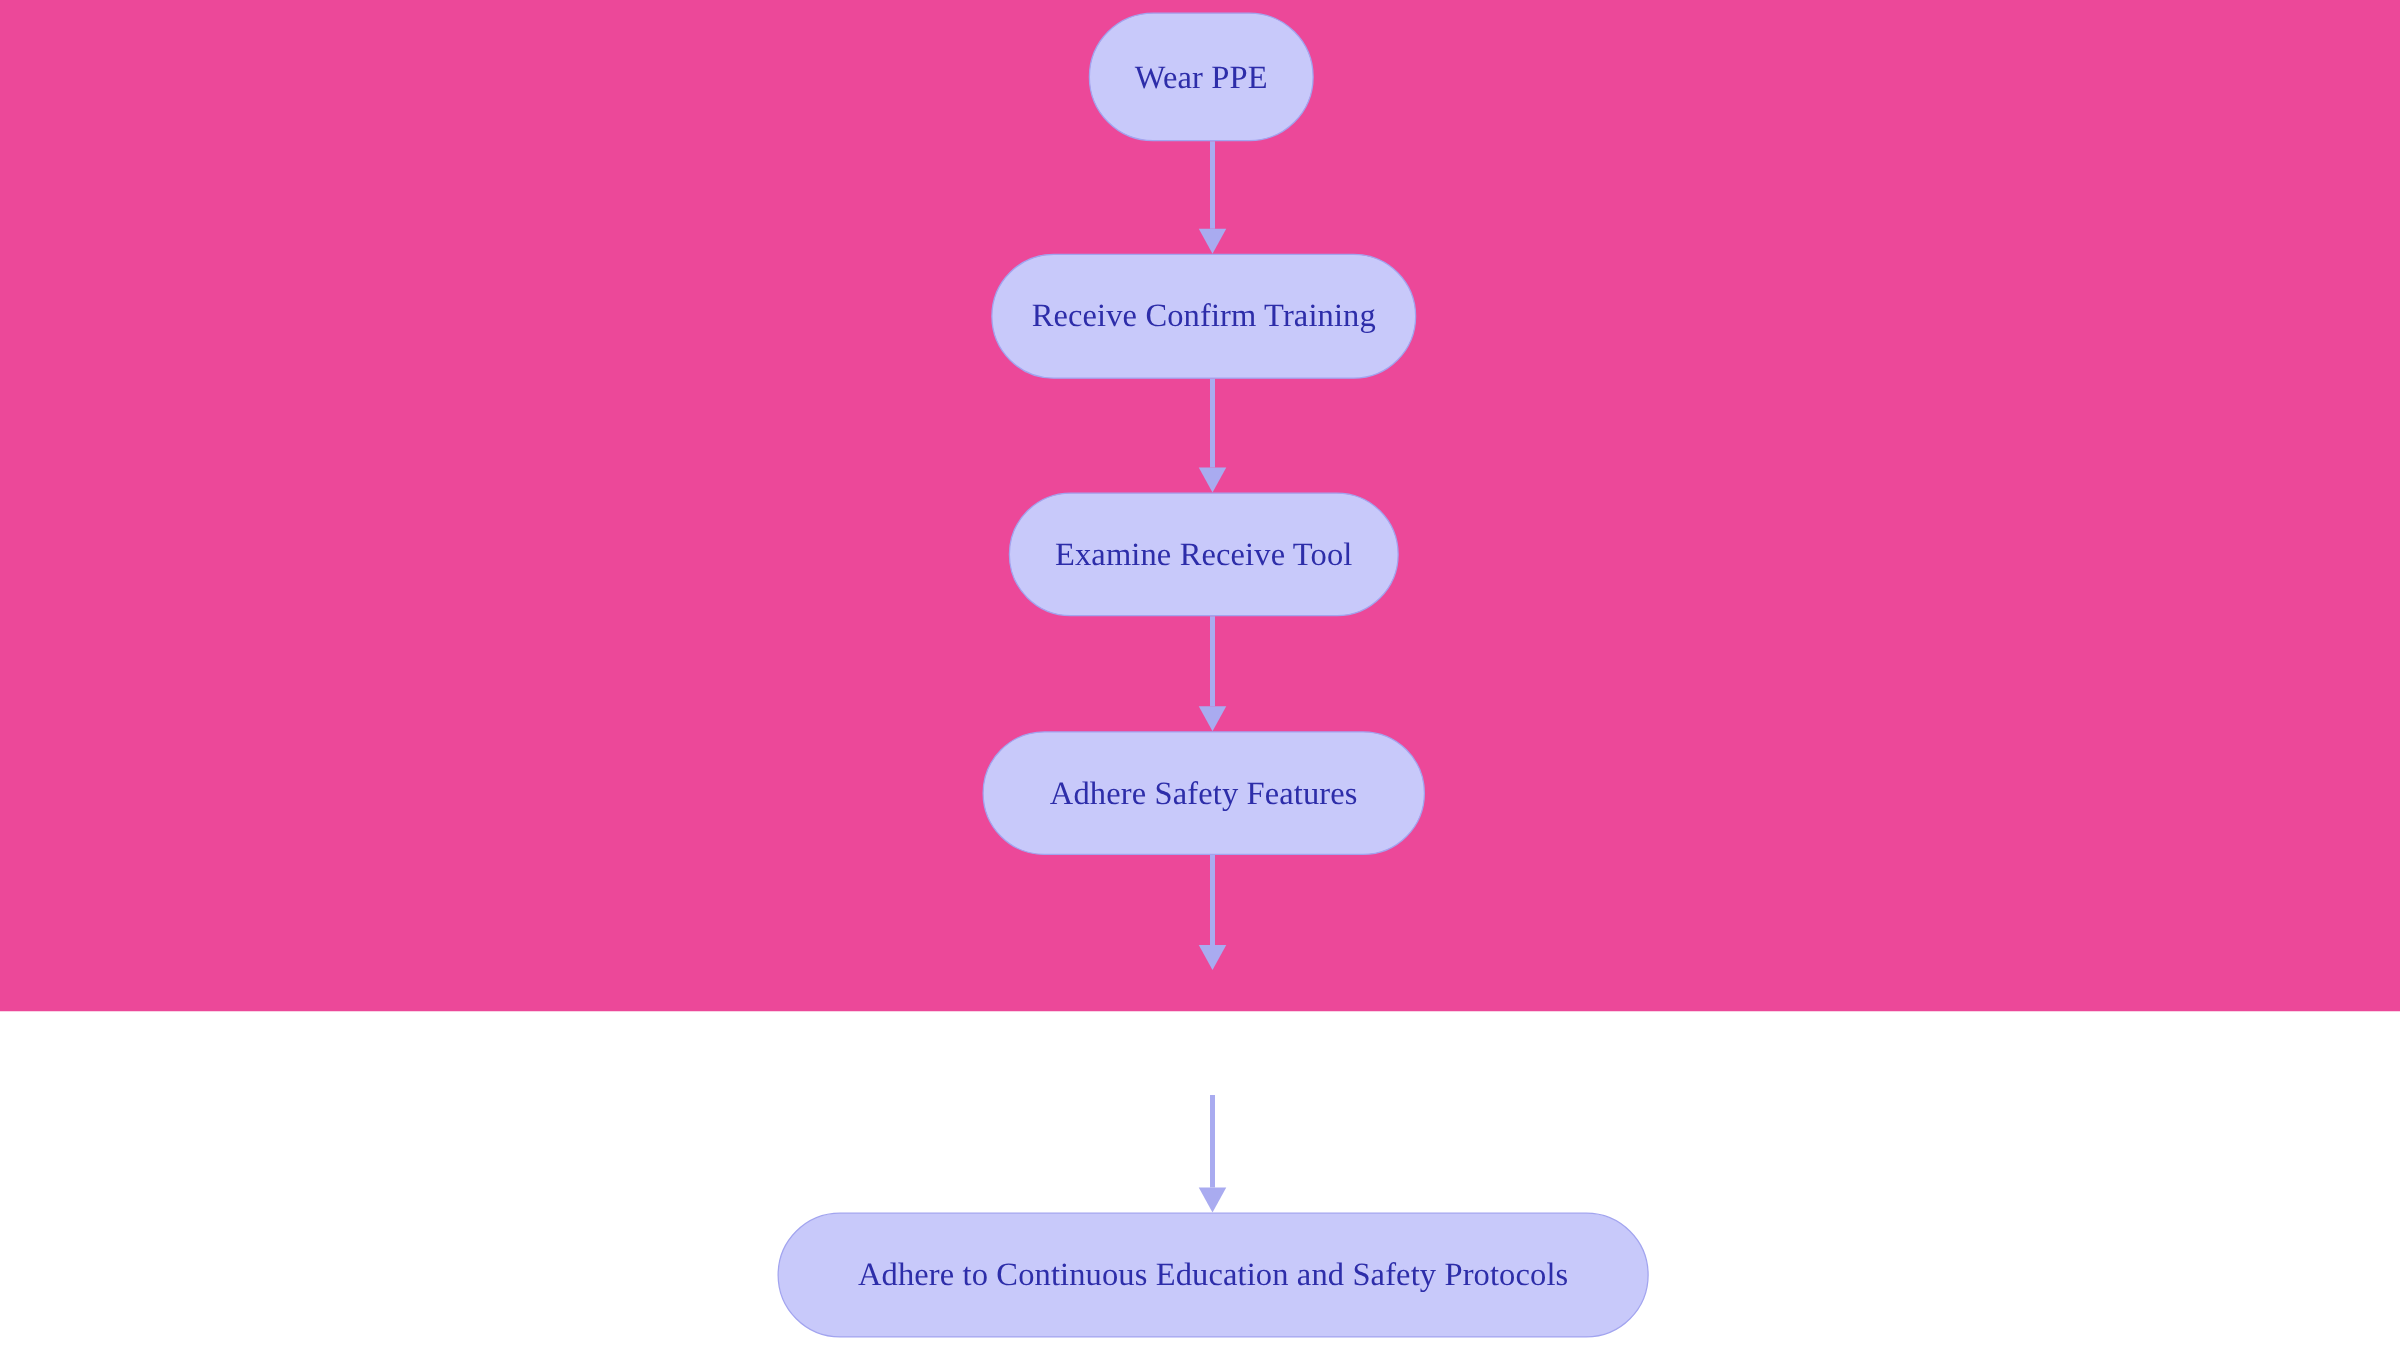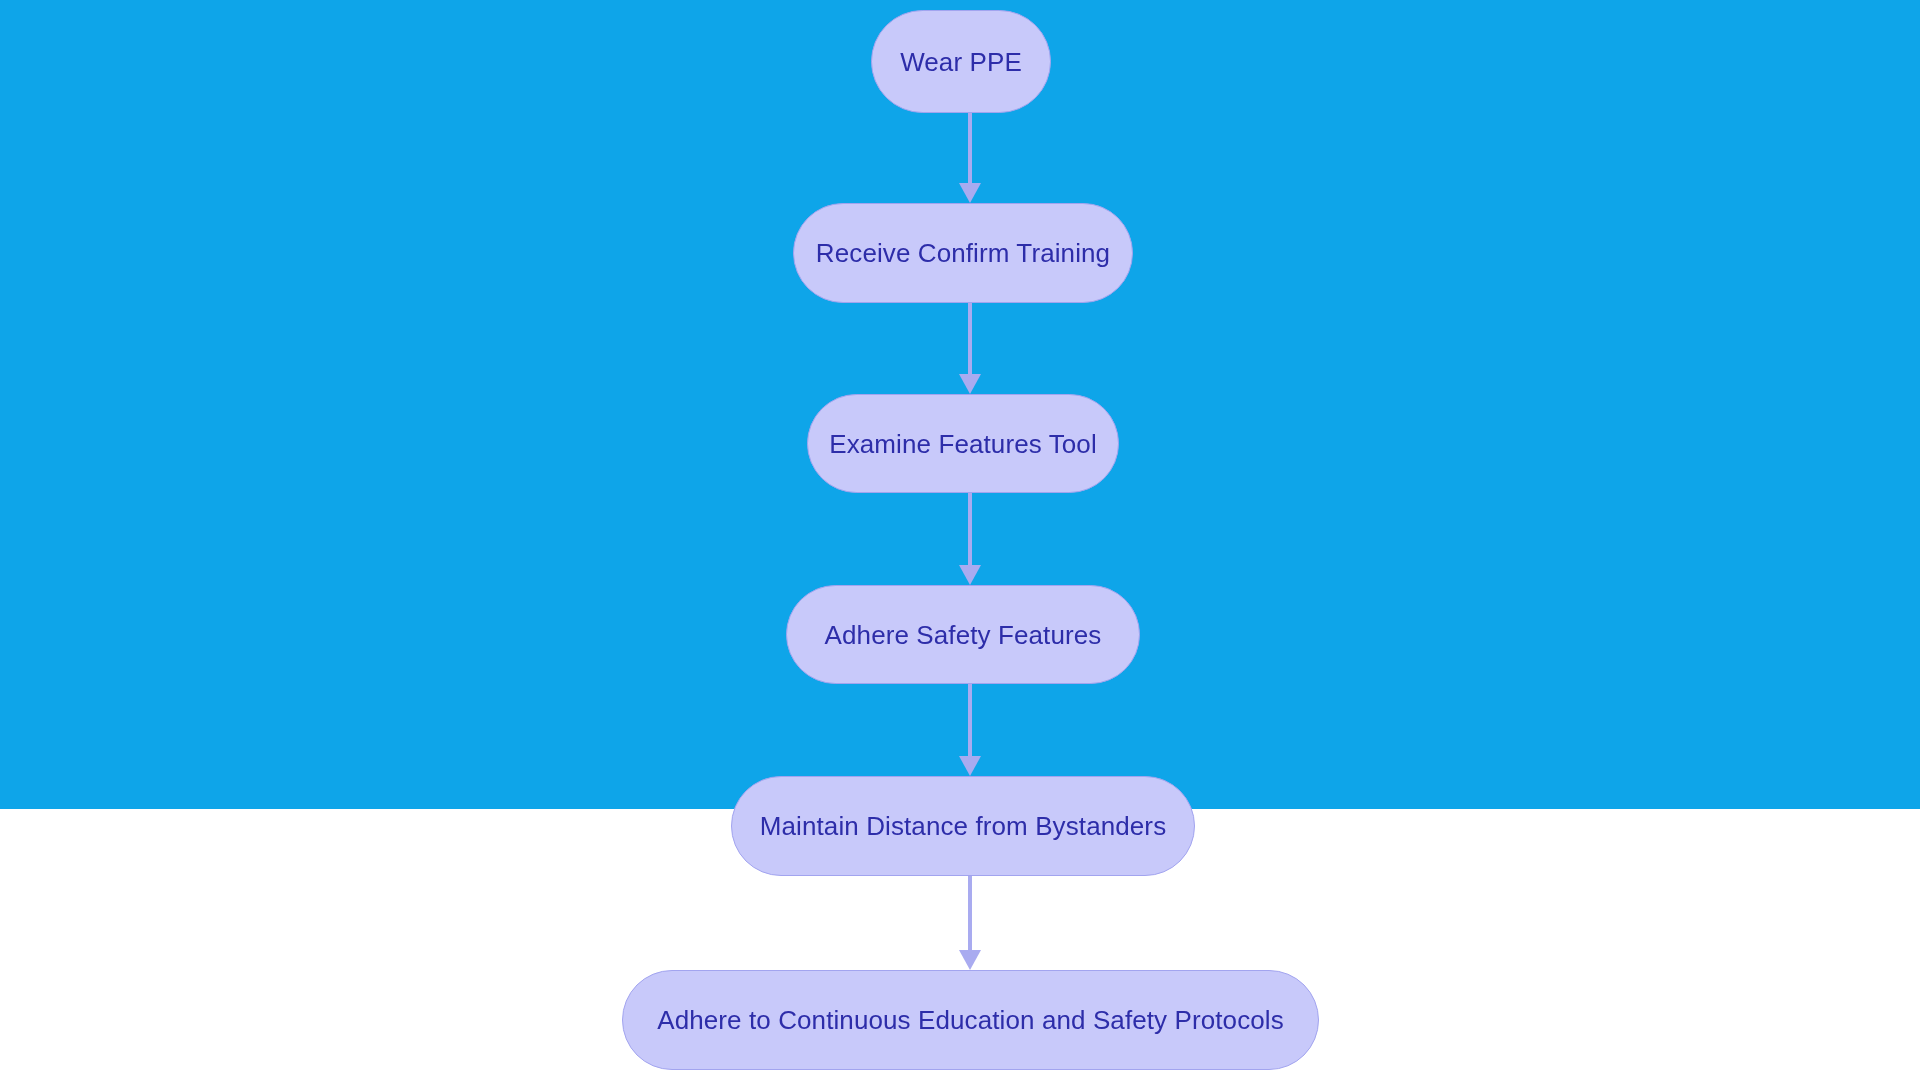--- a/index.html
+++ b/index.html
@@ -11,21 +11,22 @@
     overflow: hidden;
   }
   body {
     font-family: "Liberation Sans", sans-serif;
   }
 
   #flowchart-canvas {
     position: relative;
     width: 1920px;
     height: 809px;
-    background: #0ea5e9;
+    background: #ec4899;
+    font-family: Liberation Serif, serif;
   }
 
   .flow-column {
     position: absolute;
     left: 0;
     top: 0;
     width: 1920px;
     height: 1080px;
     display: flex;
     flex-direction: column;
@@ -124,40 +125,37 @@
     <div class="node node-1">
       <span class="node-label">Receive Confirm Training</span>
     </div>
 
     <div class="connector conn-1">
       <div class="stem"></div>
       <div class="head"></div>
     </div>
 
     <div class="node node-2">
-      <span class="node-label">Examine Features Tool</span>
+      <span class="node-label">Examine Receive Tool</span>
     </div>
 
     <div class="connector conn-2">
       <div class="stem"></div>
       <div class="head"></div>
     </div>
 
     <div class="node node-3">
       <span class="node-label">Adhere Safety Features</span>
     </div>
 
     <div class="connector conn-3">
       <div class="stem"></div>
       <div class="head"></div>
     </div>
 
-    <div class="node node-4">
-      <span class="node-label">Maintain Distance from Bystanders</span>
-    </div>
 
     <div class="connector conn-4">
       <div class="stem"></div>
       <div class="head"></div>
     </div>
 
     <div class="node node-5">
       <span class="node-label">Adhere to Continuous Education and Safety Protocols</span>
     </div>
 

